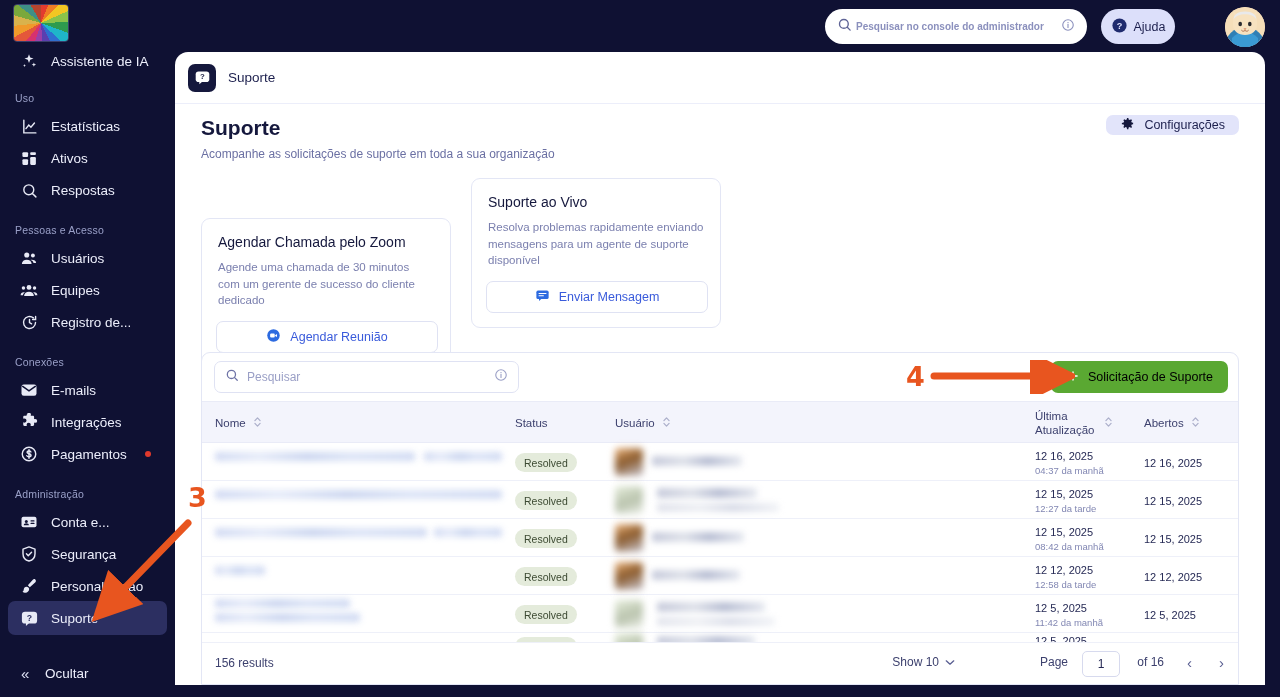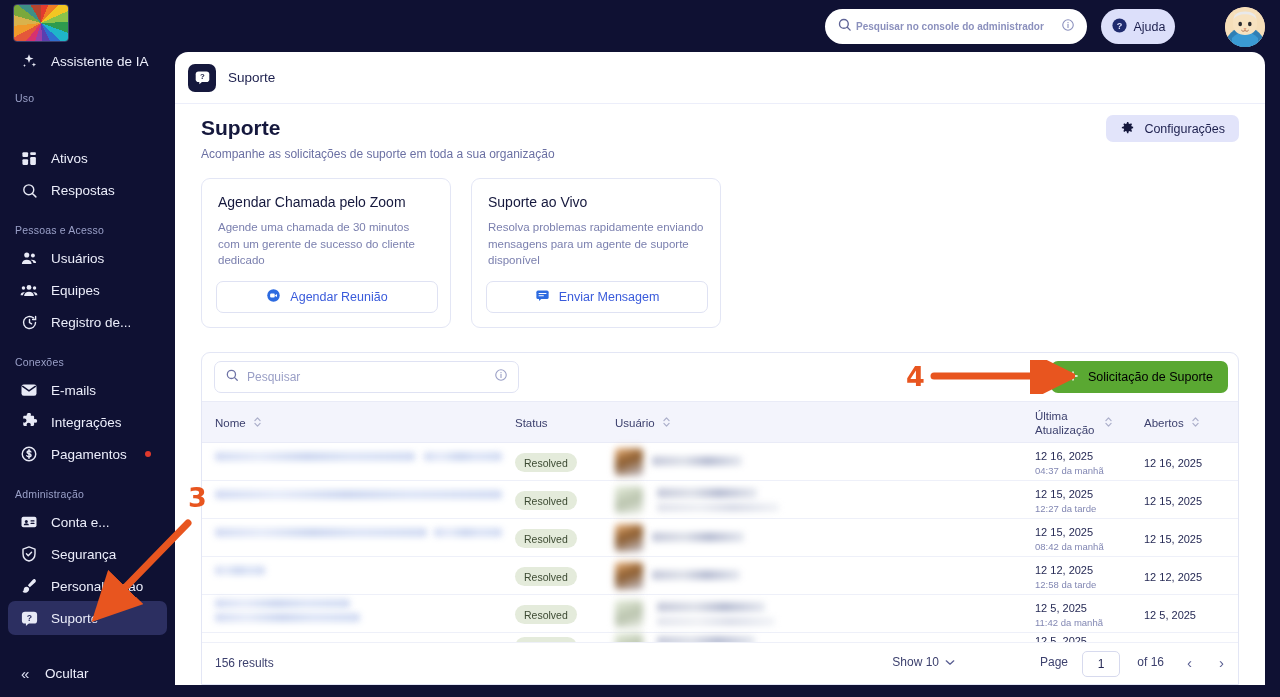--- a/index.html
+++ b/index.html
@@ -140,37 +140,37 @@
   #page-title {
     position: absolute; left: 26px; top: 64px;
     font-size: 21px; color: #15183d; font-weight: 700;
   }
   #page-sub {
     position: absolute; left: 26px; top: 95px;
     font-size: 12px; color: #6b70a3;
   }
   #settings-btn {
     position: absolute; right: 26px; top: 63px;
-    height: 27px; padding: 0 14px;
+    height: 20px; padding: 0 14px;
     background: #e2e4fa; border-radius: 7px;
     display: flex; align-items: center; gap: 9px;
     cursor: pointer;
   }
   #settings-btn span { font-size: 12.5px; color: #1c1f4d; }
 
   
   .info-card {
     position: absolute; top: 126px;
     height: 150px;
     background: #fff;
     border: 1px solid #e3e6f5;
     border-radius: 9px;
     padding: 15px 16px 0 16px;
   }
-  #card-zoom { left: 26px; width: 250px; }
+  #card-zoom { left: 26px; width: 250px; margin-top: 40px; }
   #card-live { left: 296px; width: 250px; }
   .info-card .c-title { font-size: 14px; color: #15183d; font-weight: 400; }
   .info-card .c-desc {
     margin-top: 9px; font-size: 11.5px; color: #7a7fae; line-height: 1.45;
   }
   .card-btn {
     position: absolute; left: 14px; bottom: 14px;
     width: 222px; height: 32px;
     border: 1px solid #dfe2f3; border-radius: 7px;
     background: #fff;
@@ -311,20 +311,29 @@
         <path d="M12 3l1.6 4.2L18 8.8l-4.4 1.6L12 14.6l-1.6-4.2L6 8.8l4.4-1.6z"></path>
         <path d="M18.5 14l.8 2.1 2.2.8-2.2.8-.8 2.1-.8-2.1-2.2-.8 2.2-.8z"></path>
         <path d="M6 16l.6 1.5L8 18l-1.4.5L6 20l-.6-1.5L4 18l1.4-.5z"></path>
       </svg>
     </span>
     <span class="sb-label">Assistente de IA</span>
   </div>
 
   <div class="sb-group-label" style="top:92px">Uso</div>
 
+  <div class="sb-item" style="top:109px">
+    <span class="sb-ic">
+      <svg width="17" height="17" viewBox="0 0 24 24" fill="none" stroke="#e8eaf6" stroke-width="2" stroke-linecap="round">
+        <path d="M4 3v18h17"></path>
+          <path d="M7 15l4-5 3 3 5-6"></path>
+      </svg>
+    </span>
+    <span class="sb-label">Estatísticas</span>
+  </div>
   <div class="sb-item" style="top:141px">
     <span class="sb-ic">
       <svg width="17" height="17" viewBox="0 0 24 24" fill="#e8eaf6">
         <rect x="2" y="3" width="8" height="7" rx="1.5"></rect>
           <rect x="13" y="3" width="8" height="4" rx="1.2"></rect>
         <rect x="13" y="10" width="8" height="11" rx="1.5"></rect>
           <rect x="2" y="13" width="8" height="8" rx="1.5"></rect>
       </svg>
     </span>
     <span class="sb-label">Ativos</span>

